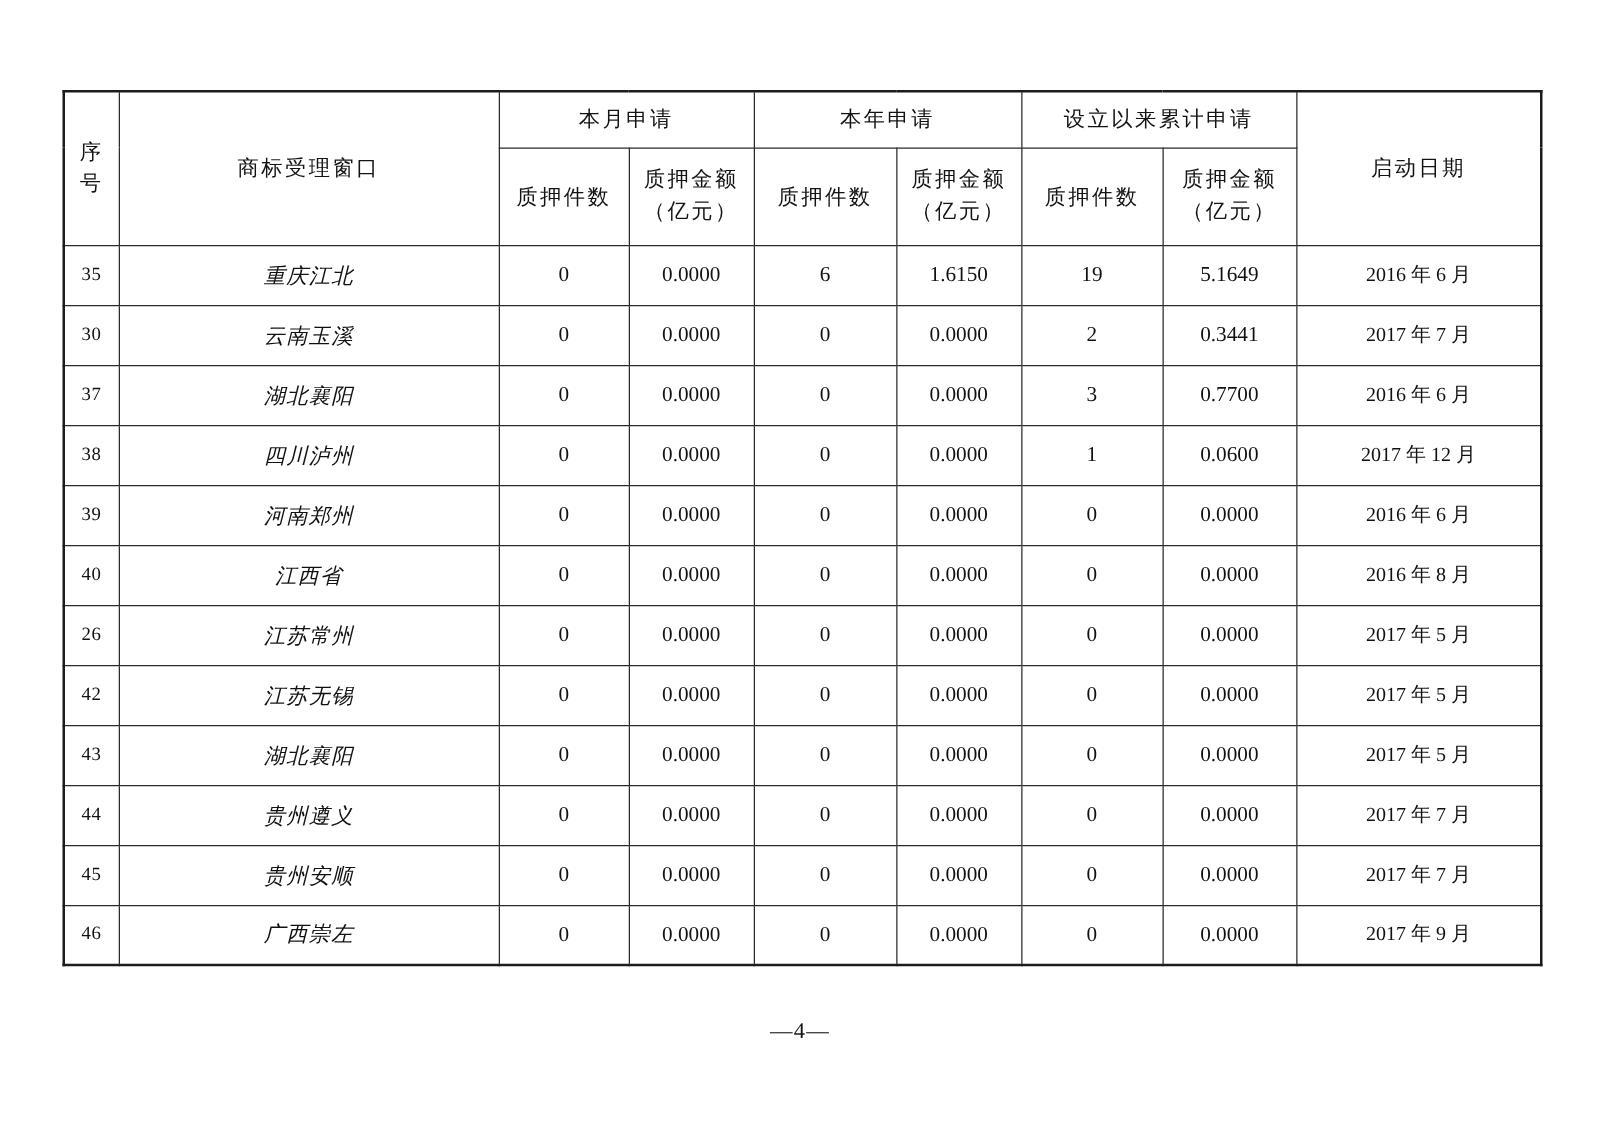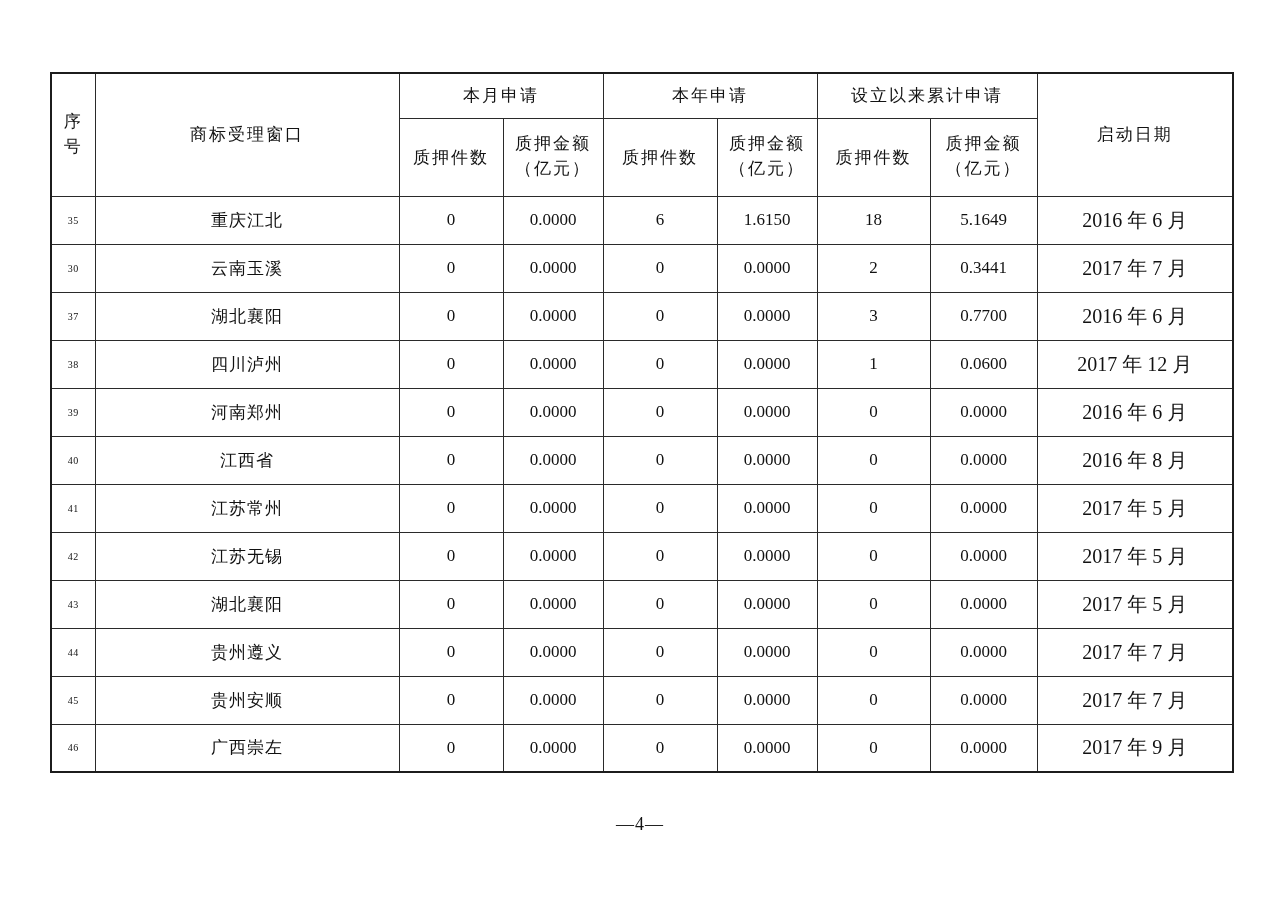--- a/index.html
+++ b/index.html
@@ -46,24 +46,24 @@
   }
   tr.h1 { height: 45px; }
   tr.h2 { height: 78px; }
   tbody tr { height: 48px; }
   .two-line {
     white-space: pre-line;
     line-height: 1.45;
   }
   th.sub { font-size: 16px; letter-spacing: 1px; }
   
-  td.c-seq  { font-size: 10px; letter-spacing: 0.5px; }
-  td.c-name { font-size: 17px; letter-spacing: 1px; }
+  td.c-seq  { font-size: 15px; letter-spacing: 0.5px; }
+  td.c-name { font-size: 17px; letter-spacing: 1px; font-style: italic; }
   td.c-num  { font-size: 17px; }
-  td.c-date { font-size: 20px; }
+  td.c-date { font-size: 16px; }
   .footer {
     position: absolute;
     left: 0;
     top: 814px;
     width: 1280px;
     text-align: center;
     font-size: 18px;
     letter-spacing: 1px;
     color: #141414;
   }
@@ -108,21 +108,21 @@
       </tr>
     </thead>
     <tbody>
       <tr>
         <td class="c-seq">35</td>
         <td class="c-name">重庆江北</td>
         <td class="c-num">0</td>
         <td class="c-num">0.0000</td>
         <td class="c-num">6</td>
         <td class="c-num">1.6150</td>
-        <td class="c-num">18</td>
+        <td class="c-num">19</td>
         <td class="c-num">5.1649</td>
         <td class="c-date">2016 年 6 月</td>
       </tr>
       <tr>
         <td class="c-seq">30</td>
         <td class="c-name">云南玉溪</td>
         <td class="c-num">0</td>
         <td class="c-num">0.0000</td>
         <td class="c-num">0</td>
         <td class="c-num">0.0000</td>
@@ -168,21 +168,21 @@
         <td class="c-name">江西省</td>
         <td class="c-num">0</td>
         <td class="c-num">0.0000</td>
         <td class="c-num">0</td>
         <td class="c-num">0.0000</td>
         <td class="c-num">0</td>
         <td class="c-num">0.0000</td>
         <td class="c-date">2016 年 8 月</td>
       </tr>
       <tr>
-        <td class="c-seq">41</td>
+        <td class="c-seq">26</td>
         <td class="c-name">江苏常州</td>
         <td class="c-num">0</td>
         <td class="c-num">0.0000</td>
         <td class="c-num">0</td>
         <td class="c-num">0.0000</td>
         <td class="c-num">0</td>
         <td class="c-num">0.0000</td>
         <td class="c-date">2017 年 5 月</td>
       </tr>
       <tr>

